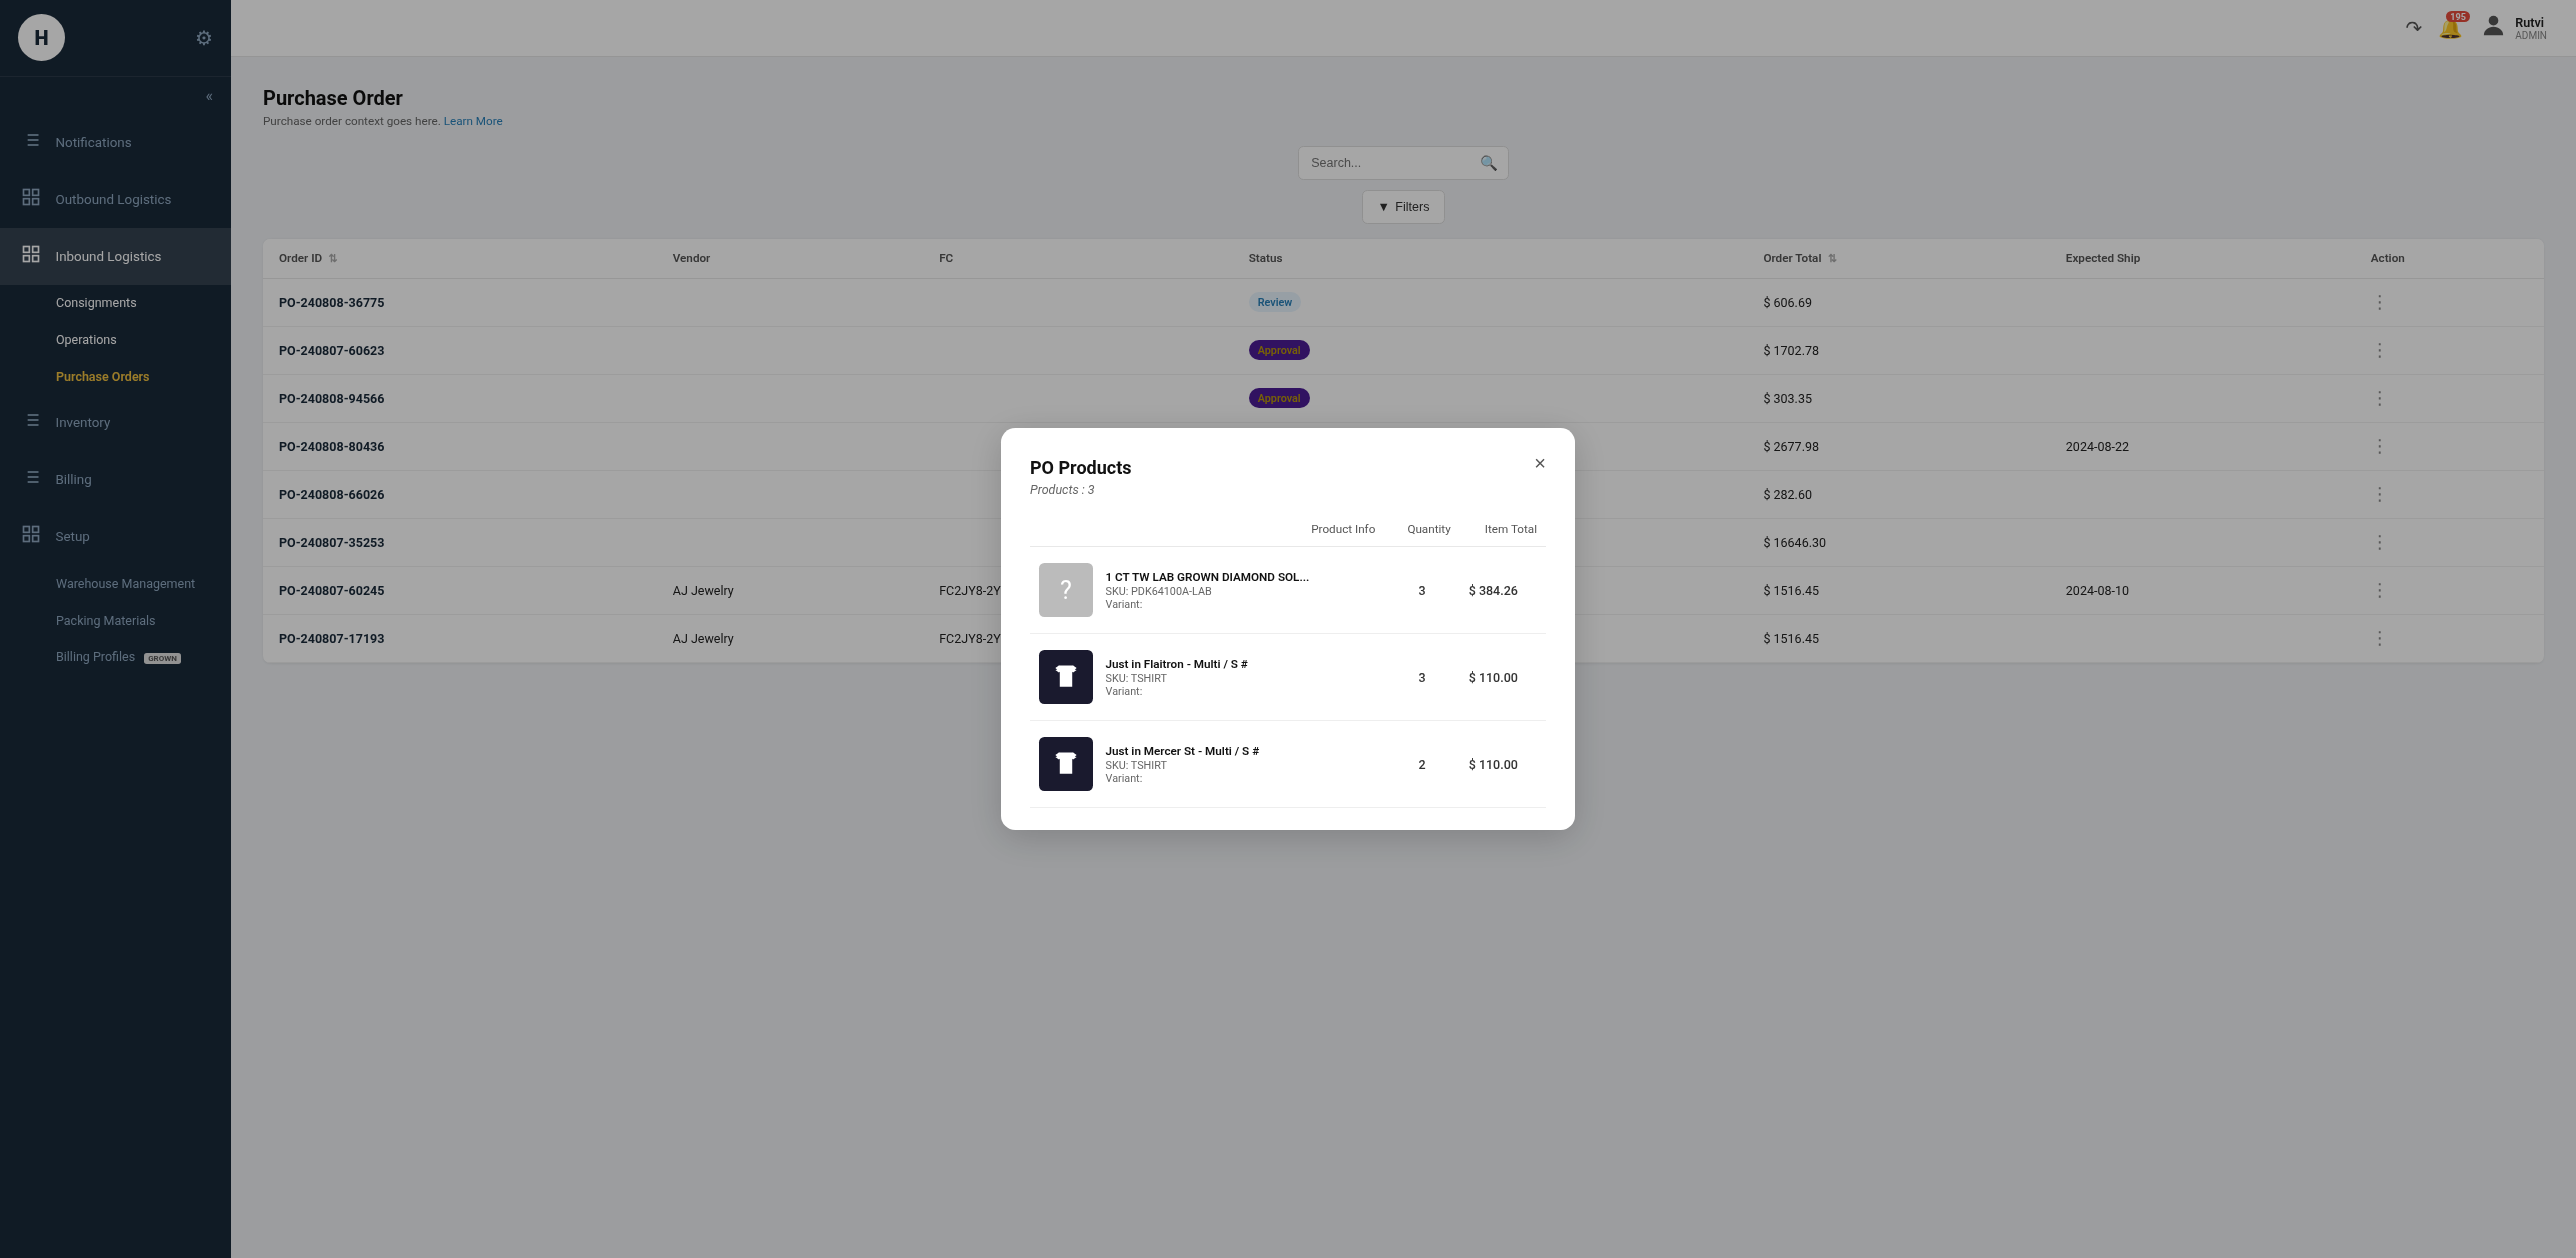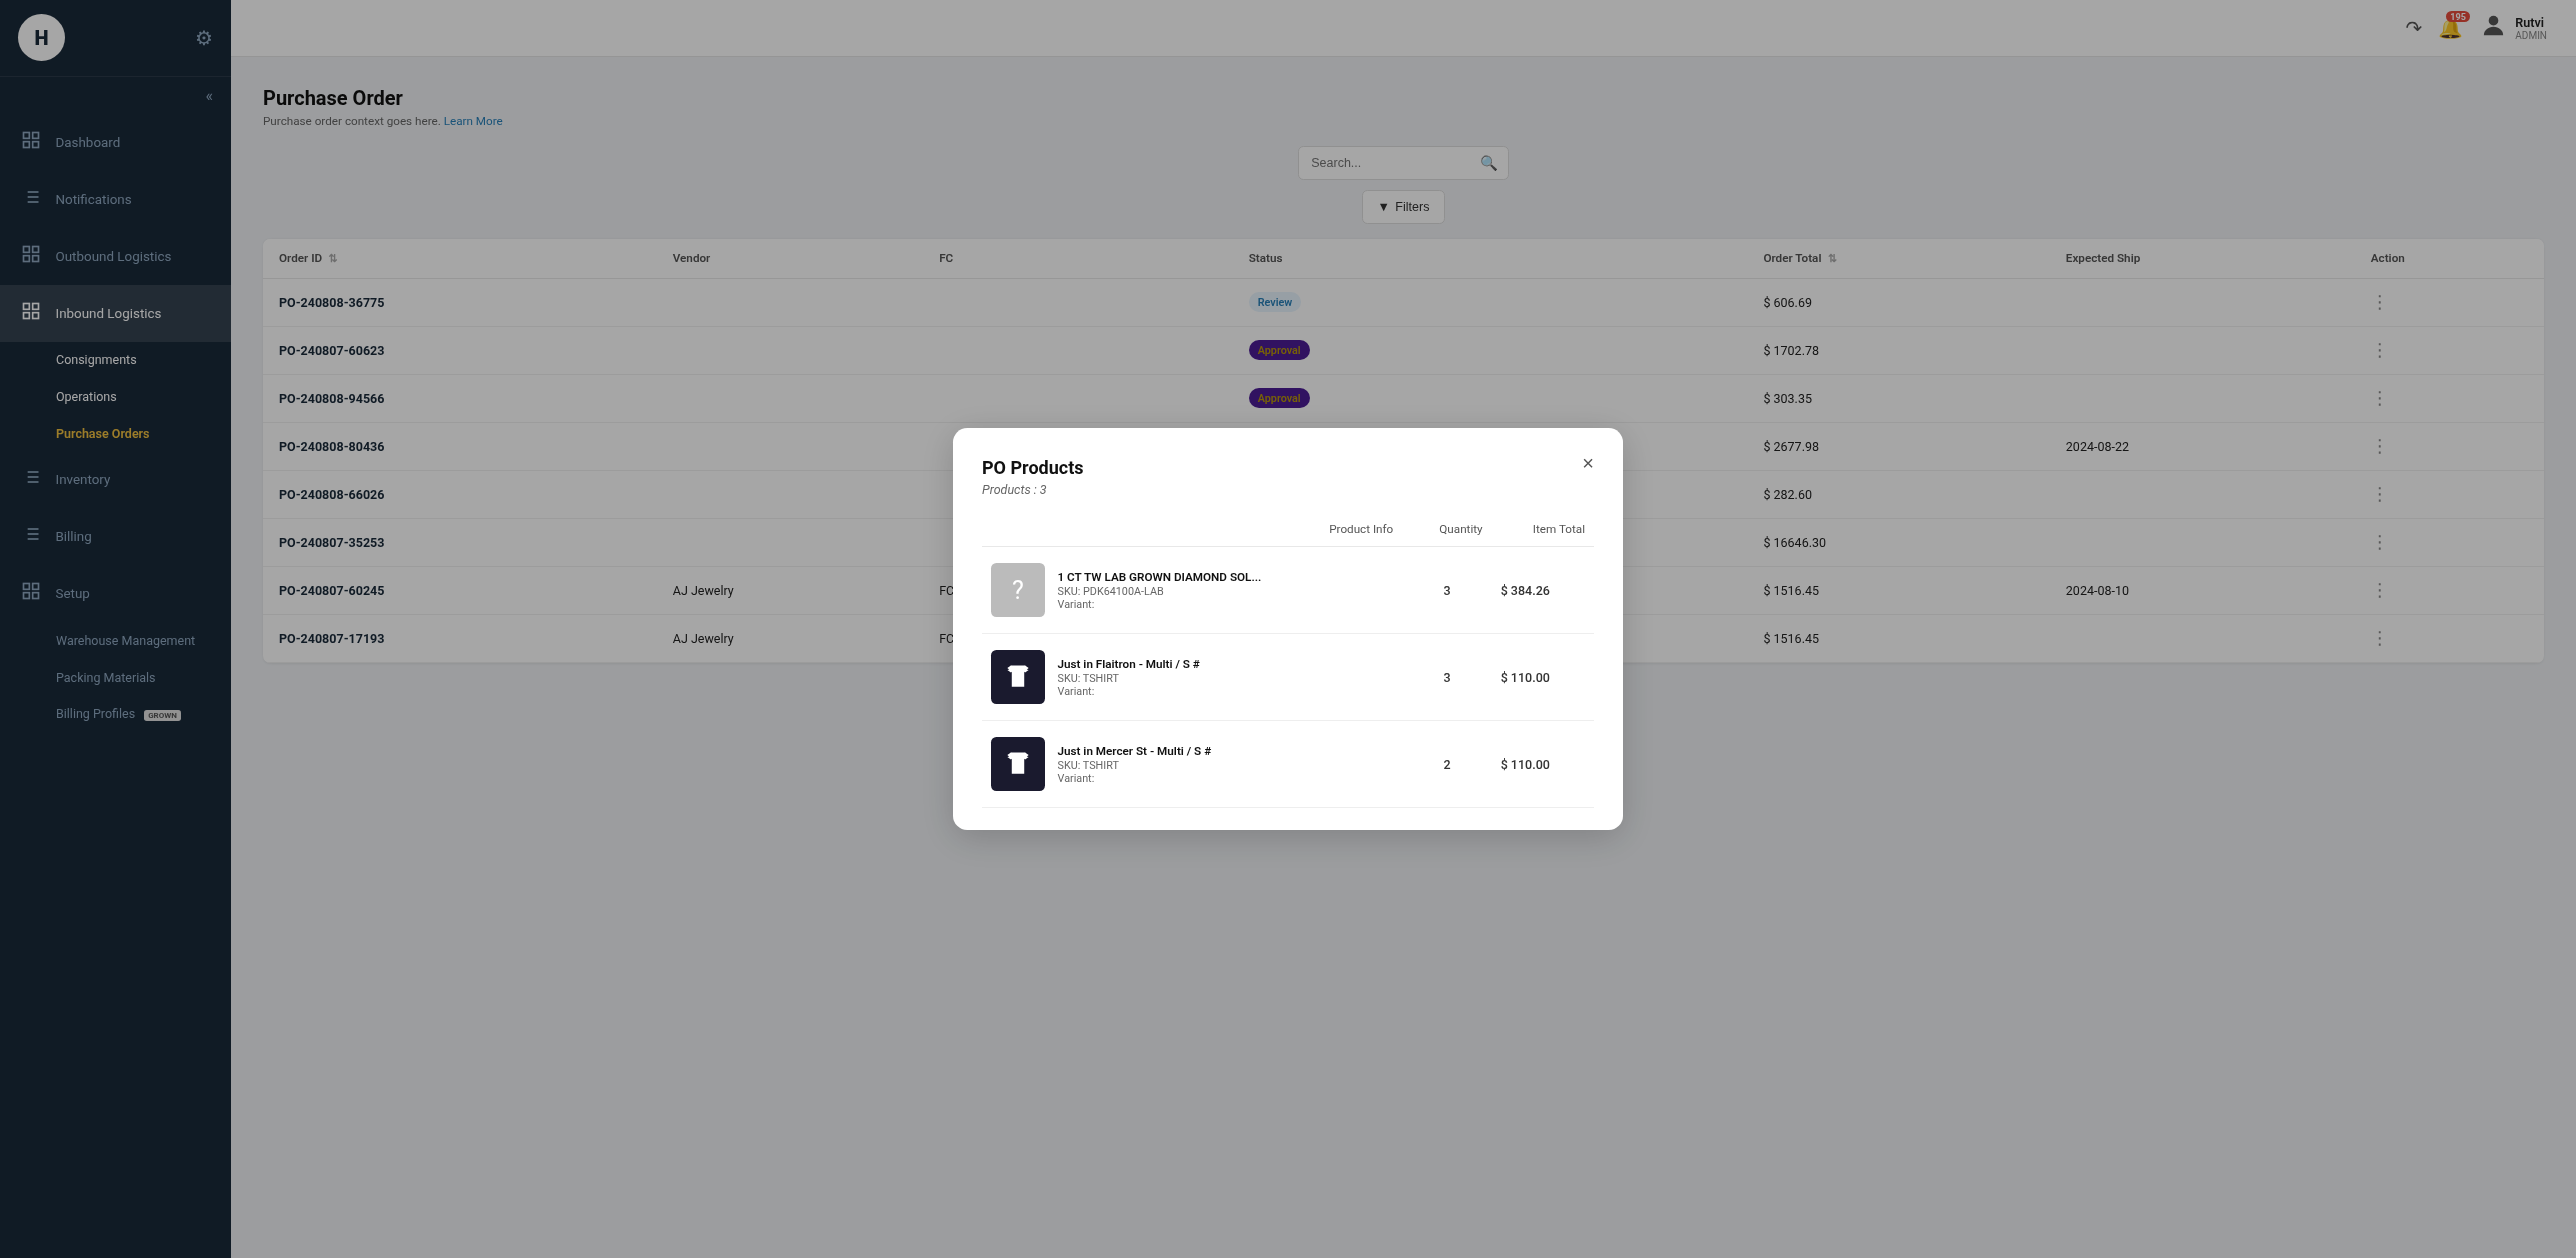--- a/index.html
+++ b/index.html
@@ -157,21 +157,21 @@
     
     .modal-overlay {
       position: fixed; inset: 0;
       background: rgba(0,0,0,0.35);
       display: flex; align-items: center; justify-content: center;
       z-index: 1000;
     }
     .modal {
       background: #fff;
       border-radius: 14.3px;
-      width: 670px;
+      width: 574px;
       max-height: 80vh;
       overflow-y: auto;
       padding: 29px 29px 21.5px;
       position: relative;
       box-shadow: 0 7.2px 36px rgba(0,0,0,0.18);
     }
     .modal-header {
       display: flex; align-items: flex-start; justify-content: space-between;
       margin-bottom: 3.6px;
     }
@@ -214,31 +214,20 @@
 </head>
 <body>
 
 <div class="sidebar">
   <div class="sidebar-header">
     <div class="sidebar-logo">H</div>
     <div class="sidebar-gear">⚙</div>
   </div>
   <div class="sidebar-collapse">«</div>
   <nav class="sidebar-nav">
-    <div class="nav-item">
-      <span class="nav-icon">
-        <svg width="20" height="20" viewBox="0 0 24 24" fill="none" stroke="currentColor" stroke-width="2">
-            <rect x="3" y="3" width="7" height="7"></rect>
-            <rect x="14" y="3" width="7" height="7"></rect>
-            <rect x="3" y="14" width="7" height="7"></rect>
-            <rect x="14" y="14" width="7" height="7"></rect>
-          </svg>
-      </span>
-      <span class="nav-label">Dashboard</span>
-    </div>
     <div class="nav-item">
       <span class="nav-icon">
         <svg width="20" height="20" viewBox="0 0 24 24" fill="none" stroke="currentColor" stroke-width="2">
             <line x1="8" y1="6" x2="21" y2="6"></line>
             <line x1="8" y1="12" x2="21" y2="12"></line>
             <line x1="8" y1="18" x2="21" y2="18"></line>
             <line x1="3" y1="6" x2="3.01" y2="6"></line>
             <line x1="3" y1="12" x2="3.01" y2="12"></line>
             <line x1="3" y1="18" x2="3.01" y2="18"></line>
           </svg>

